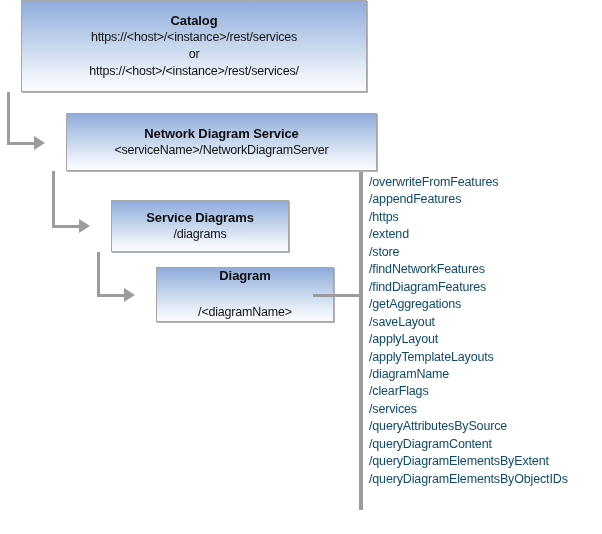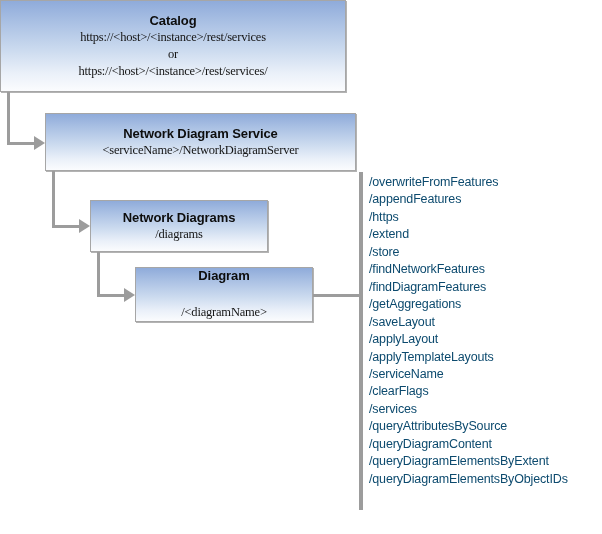--- a/index.html
+++ b/index.html
@@ -24,34 +24,34 @@
     box-sizing: border-box;
     border: 1px solid #a6a6a6;
     background: linear-gradient(to bottom, #8fabda 0%, #a8bfe3 22%, #ccdbef 55%, #eaf0f9 80%, #fbfcfe 100%);
     box-shadow: 1px 1px 0 0 #b3b3b3;
     display: flex;
     flex-direction: column;
     align-items: center;
     justify-content: center;
     text-align: center;
     color: #111111;
+    margin-left: 21px;
   }
   .node .title {
     font-weight: bold;
     font-size: 13px;
     line-height: 16px;
     letter-spacing: -0.1px;
     color: #0d0d0d;
   }
   .node .sub {
     font-size: 12.5px;
     line-height: 17px;
     color: #141414;
     letter-spacing: -0.2px;
-    font-family: Liberation Serif, serif;
   }
 
   #node-catalog   { left: 0px;   top: 0px;   width: 346px; height: 92px; }
   #node-service   { left: 45px;  top: 113px; width: 311px; height: 58px; }
   #node-diagrams  { left: 90px;  top: 200px; width: 178px; height: 52px; }
   #node-diagram   { left: 135px; top: 267px; width: 178px; height: 55px; justify-content: space-between; }
 
   
   .conn {
     position: absolute;
@@ -123,21 +123,21 @@
     <div class="sub">or</div>
     <div class="sub">https://&lt;host&gt;/&lt;instance&gt;/rest/services/</div>
   </div>
 
   <div class="node" id="node-service">
     <div class="title">Network Diagram Service</div>
     <div class="sub">&lt;serviceName&gt;/NetworkDiagramServer</div>
   </div>
 
   <div class="node" id="node-diagrams">
-    <div class="title">Network Diagrams</div>
+    <div class="title">Service Diagrams</div>
     <div class="sub">/diagrams</div>
   </div>
 
   <div class="node" id="node-diagram">
     <div class="title">Diagram</div>
     <div class="sub">/&lt;diagramName&gt;</div>
   </div>
 
   <div class="conn conn-v" id="c1v"></div>
   <div class="conn conn-h" id="c1h"></div>
@@ -159,21 +159,21 @@
       <div class="op">/appendFeatures</div>
       <div class="op">/https</div>
       <div class="op">/extend</div>
       <div class="op">/store</div>
       <div class="op">/findNetworkFeatures</div>
       <div class="op">/findDiagramFeatures</div>
       <div class="op">/getAggregations</div>
       <div class="op">/saveLayout</div>
       <div class="op">/applyLayout</div>
       <div class="op">/applyTemplateLayouts</div>
-      <div class="op">/serviceName</div>
+      <div class="op">/diagramName</div>
       <div class="op">/clearFlags</div>
       <div class="op">/services</div>
       <div class="op">/queryAttributesBySource</div>
       <div class="op">/queryDiagramContent</div>
       <div class="op">/queryDiagramElementsByExtent</div>
       <div class="op">/queryDiagramElementsByObjectIDs</div>
     </div>
 
 </div>
 

